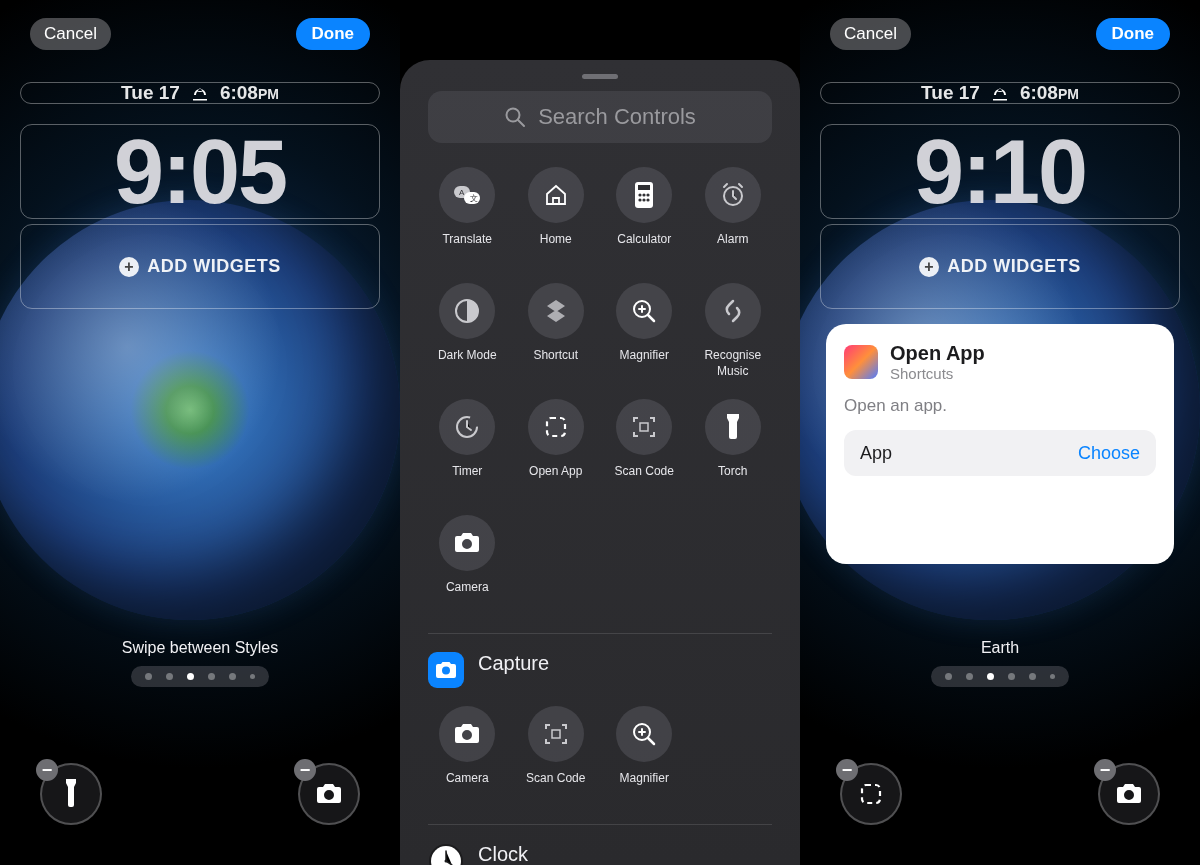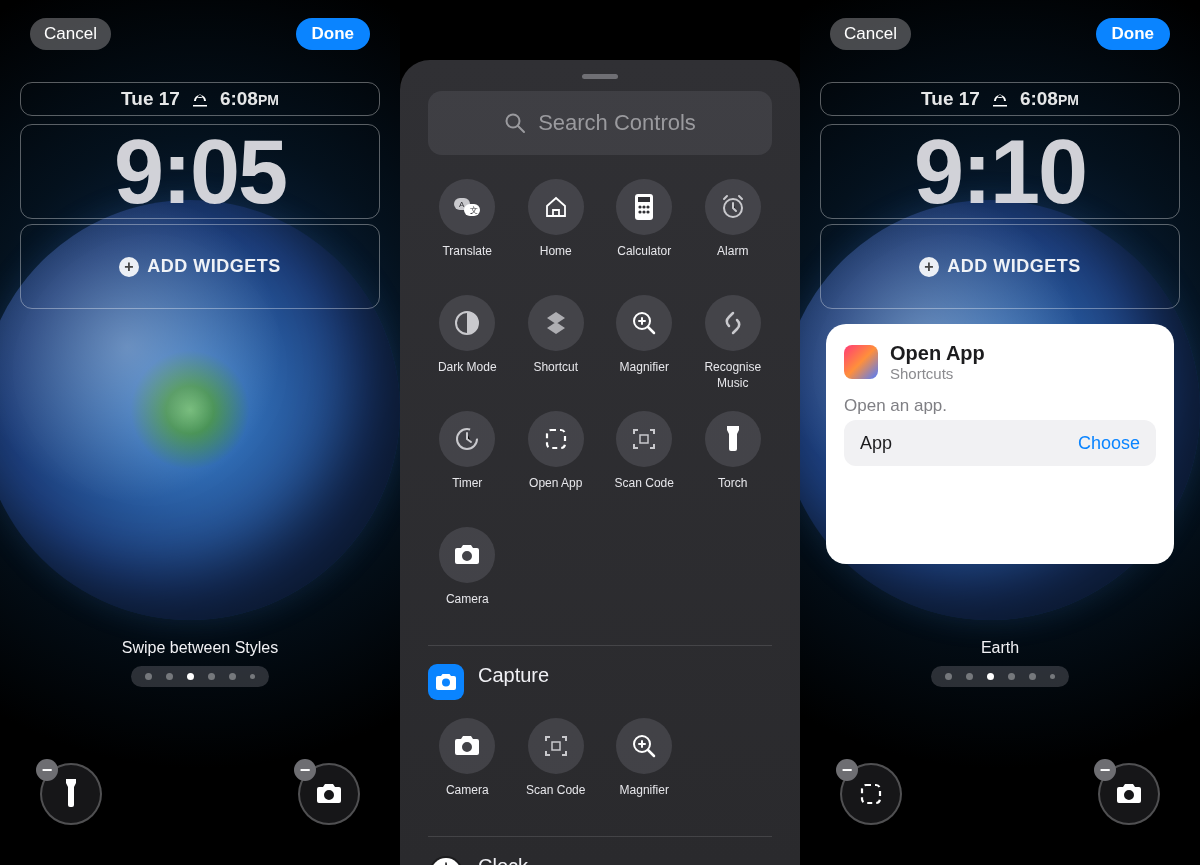--- a/index.html
+++ b/index.html
@@ -32,21 +32,21 @@
     background:
       radial-gradient(circle at 35% 35%, rgba(255,255,255,.3), rgba(255,255,255,0) 40%),
       radial-gradient(circle at 50% 50%, #66b46c 0%, #3a8a49 8%, #2f6bb3 20%, #1c3d7a 60%, #0c1b35 100%);
     box-shadow: inset -40px -40px 60px rgba(0,0,0,.5), 0 0 30px rgba(60,120,200,.2);
   }
   .header-btns { position: absolute; top: 18px; left: 0; right: 0; display: flex; justify-content: space-between; padding: 0 30px; }
   .btn-cancel { background: rgba(120,120,123,.6); color:#fff; font-size:17px; padding:6px 14px; border-radius:16px; border:none; }
   .btn-done { background:#0a84ff; color:#fff; font-size:17px; font-weight:600; padding:6px 16px; border-radius:16px; border:none; }
 
   .datebox {
-    position:absolute; top:82px; left:20px; right:20px; height:34px;
+    position:absolute; top:82px; left:20px; right:20px; height:22px;
     border:1px solid rgba(255,255,255,.35); border-radius:12px;
     display:flex; align-items:center; justify-content:center; gap:10px;
     color:rgba(255,255,255,.9); font-size:19px; font-weight:600;
   }
   .timebox {
     position:absolute; top:124px; left:20px; right:20px; height:95px;
     border:1px solid rgba(255,255,255,.35); border-radius:12px;
     display:flex; align-items:center; justify-content:center;
     color:rgba(220,220,225,.95); font-size:90px; font-weight:700; line-height:1;
     letter-spacing:-2px;
@@ -78,21 +78,21 @@
   
   .sheet-bg { position:absolute; inset:0; background:#000; }
   .sheet {
     position:absolute; top:60px; left:0; right:0; bottom:0;
     background: linear-gradient(#303034, #2a2a2d);
     border-radius:30px 30px 0 0;
     padding:14px 28px 0;
   }
   .grabber { width:36px; height:5px; background:#6f6f74; border-radius:3px; margin:0 auto 12px; }
   .search { display:flex; align-items:center; justify-content:center; gap:12px;
-    background:rgba(120,120,128,.22); border-radius:14px; height:64px;
+    background:rgba(120,120,128,.22); border-radius:14px; height:52px;
     color:#9a9a9e; font-size:22px; margin-bottom:24px; }
 
   .grid { display:grid; grid-template-columns:repeat(4,1fr); gap-row:20px; row-gap:20px; column-gap:10px; }
   .ctl { display:flex; flex-direction:column; align-items:center; gap:8px; }
   .ctl-ic { width:56px; height:56px; border-radius:50%; background:rgba(120,120,128,.3);
     display:flex; align-items:center; justify-content:center; }
   .ctl-lab { font-size:12px; color:#e6e6ea; text-align:center; min-height:32px; line-height:16px; }
   .sep { border:none; border-top:1px solid rgba(255,255,255,.12); margin:22px 0 18px; }
   .section-head { display:flex; align-items:flex-start; gap:14px; margin-bottom:18px; }
   .sec-ic { width:36px; height:36px; border-radius:9px; background:#0a84ff; display:flex; align-items:center; justify-content:center; }
@@ -104,21 +104,21 @@
     position:absolute; top:324px; left:26px; right:26px; height:240px;
     background:#fff; border-radius:20px; padding:18px 18px 14px;
     color:#000;
   }
   .card-head { display:flex; gap:12px; align-items:center; }
   .shortcuts-ic { width:34px; height:34px; border-radius:8px;
     background:linear-gradient(135deg,#ff3b76,#ff8f3b 50%,#4f7bff); }
   .card-title { font-size:20px; font-weight:700; color:#1c1c1e; }
   .card-sub { font-size:15px; color:#8a8a8e; }
   .card-desc { margin-top:14px; font-size:17px; color:#7f7f84; }
-  .app-row { margin-top:4px; background:#f1f1f3; border-radius:12px; height:46px;
+  .app-row { margin-top:14px; background:#f1f1f3; border-radius:12px; height:46px;
     display:flex; align-items:center; justify-content:space-between; padding:0 16px; }
   .app-left { font-size:18px; color:#1c1c1e; }
   .app-choose { font-size:18px; color:#0a84ff; }
 
   svg { display:block; }
 </style>
 </head>
 <body>
 
 <div class="panel">

